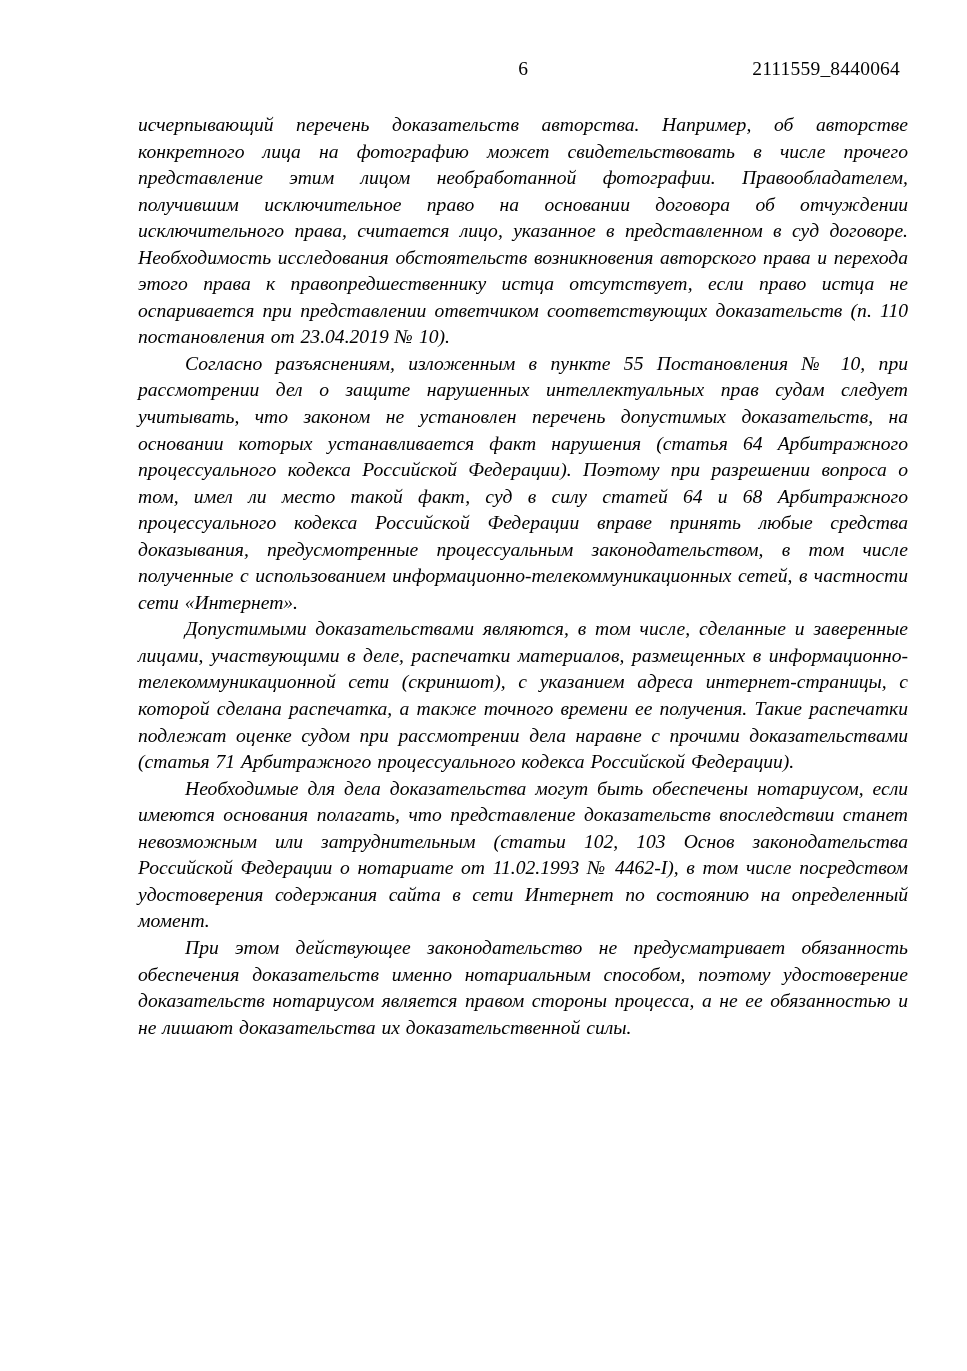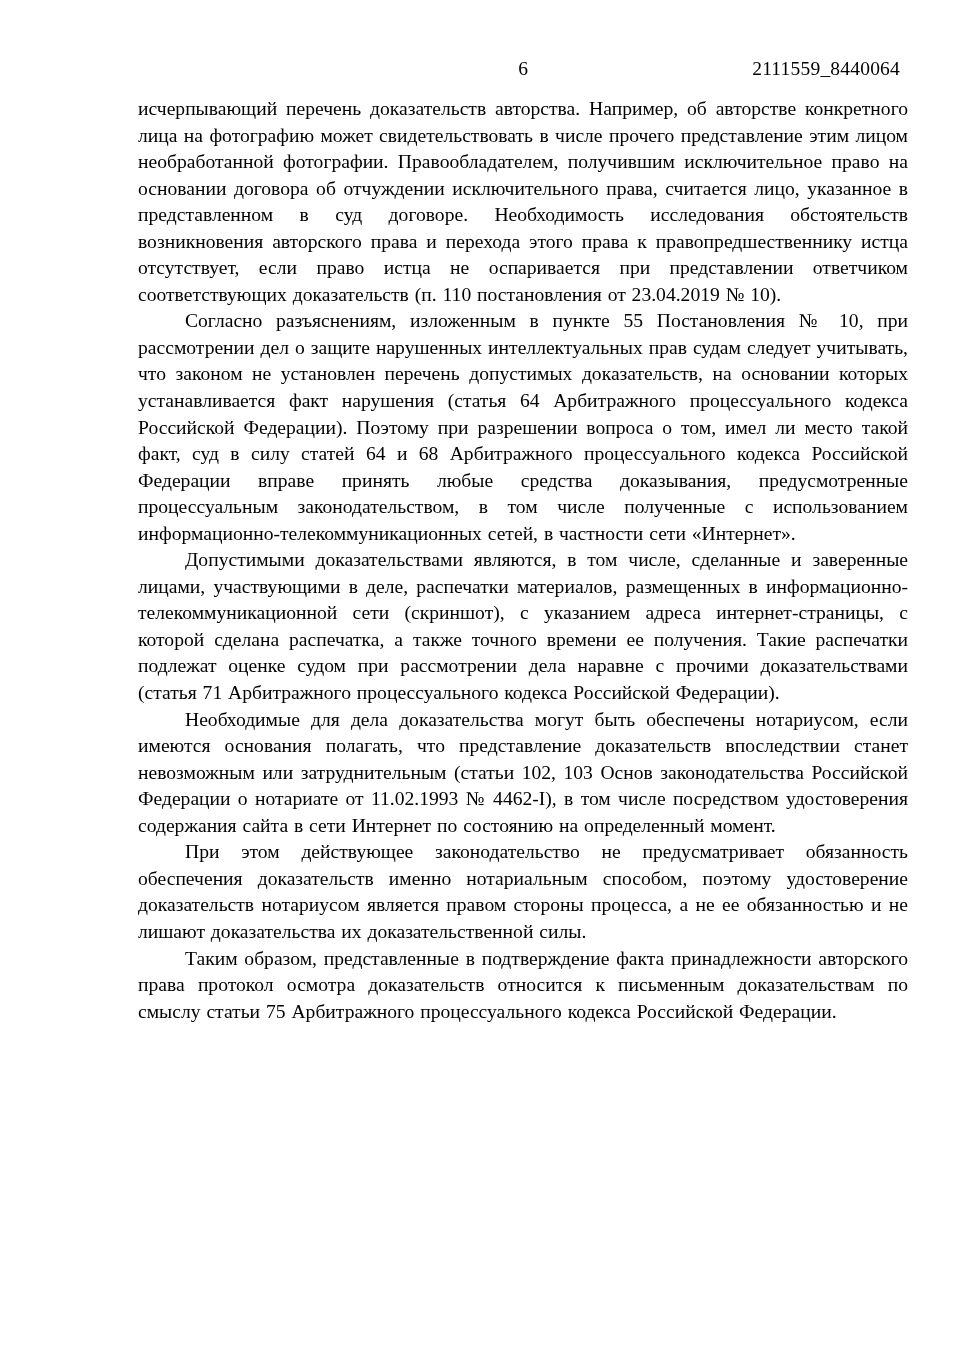--- a/index.html
+++ b/index.html
@@ -32,26 +32,27 @@
     text-align: center;
   }
   .doc-num {
     position: absolute;
     right: 8px;
     top: 0;
     letter-spacing: 0.2px;
   }
   .body-text {
     position: absolute;
-    top: 96px;
+    top: 112px;
     left: 138px;
     width: 770px;
     font-size: 19.6px;
     line-height: 26.55px;
     text-align: justify;
+    font-style: italic;
   }
   .para {
     margin: 0;
     padding: 0;
     word-spacing: 0.05em;
   }
   .para.indented {
     text-indent: 47px;
   }
 </style>
@@ -64,16 +65,15 @@
     <span class="page-num">6</span>
     <span class="doc-num">2111559_8440064</span>
   </div>
 
   <div class="body-text">
     <p class="para">исчерпывающий перечень доказательств авторства. Например, об авторстве конкретного лица на фотографию может свидетельствовать в числе прочего представление этим лицом необработанной фотографии. Правообладателем, получившим исключительное право на основании договора об отчуждении исключительного права, считается лицо, указанное в представленном в суд договоре. Необходимость исследования обстоятельств возникновения авторского права и перехода этого права к правопредшественнику истца отсутствует, если право истца не оспаривается при представлении ответчиком соответствующих доказательств (п. 110 постановления от 23.04.2019 № 10).</p>
     <p class="para indented">Согласно разъяснениям, изложенным в пункте 55 Постановления № 10, при рассмотрении дел о защите нарушенных интеллектуальных прав судам следует учитывать, что законом не установлен перечень допустимых доказательств, на основании которых устанавливается факт нарушения (статья 64 Арбитражного процессуального кодекса Российской Федерации). Поэтому при разрешении вопроса о том, имел ли место такой факт, суд в&nbsp;силу статей 64 и 68 Арбитражного процессуального кодекса Российской Федерации вправе принять любые средства доказывания, предусмотренные процессуальным законодательством, в том числе полученные с использованием информационно-телекоммуникационных сетей, в частности сети «Интернет».</p>
     <p class="para indented">Допустимыми доказательствами являются, в том числе, сделанные и&nbsp;заверенные лицами, участвующими в деле, распечатки материалов, размещенных в информационно-телекоммуникационной сети (скриншот), с&nbsp;указанием адреса интернет-страницы, с которой сделана распечатка, а&nbsp;также точного времени ее получения. Такие распечатки подлежат оценке судом при рассмотрении дела наравне с прочими доказательствами (статья 71 Арбитражного процессуального кодекса Российской Федерации).</p>
     <p class="para indented">Необходимые для дела доказательства могут быть обеспечены нотариусом, если имеются основания полагать, что представление доказательств впоследствии станет невозможным или затруднительным (статьи 102, 103 Основ законодательства Российской Федерации о нотариате от 11.02.1993 № 4462-I), в том числе посредством удостоверения содержания сайта в сети Интернет по состоянию на определенный момент.</p>
     <p class="para indented">При этом действующее законодательство не предусматривает обязанность обеспечения доказательств именно нотариальным способом, поэтому удостоверение доказательств нотариусом является правом стороны процесса, а не ее обязанностью и не лишают доказательства их доказательственной силы.</p>
-    <p class="para indented">Таким образом, представленные в подтверждение факта принадлежности авторского права протокол осмотра доказательств относится к письменным доказательствам по смыслу статьи&nbsp;75 Арбитражного процессуального кодекса Российской Федерации.</p>
   </div>
 
 </div>
 
 </body></html>

